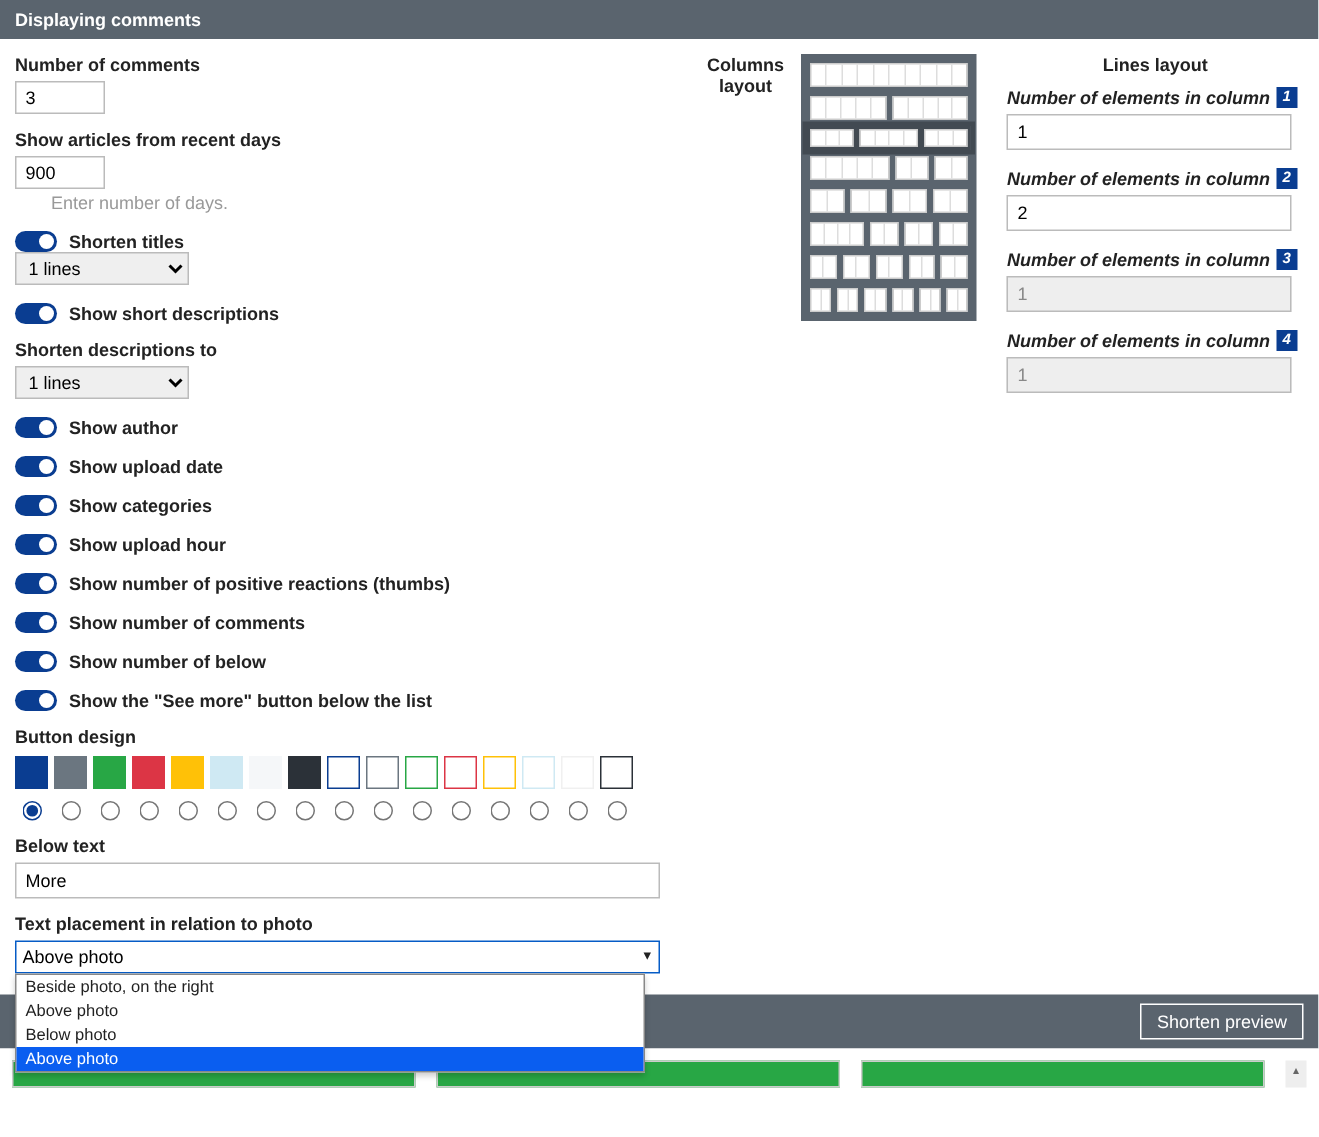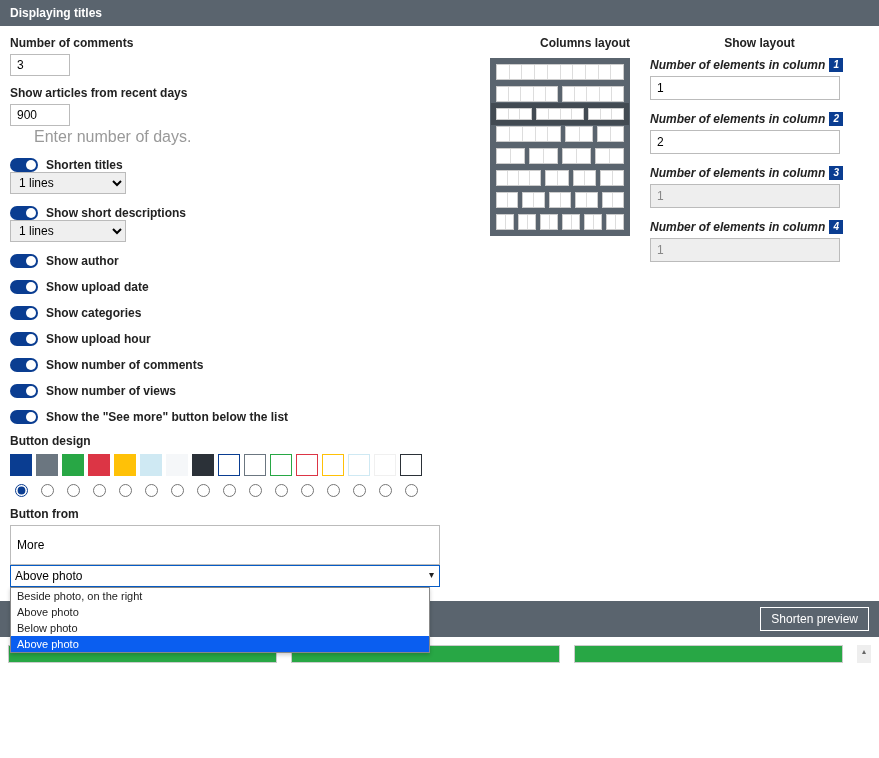--- a/index.html
+++ b/index.html
@@ -1,28 +1,28 @@
 <!DOCTYPE html>
 <html><head>
 <meta charset="utf-8">
 <style>
   * { box-sizing: border-box; margin: 0; padding: 0; }
   body { font-family: Arial, Helvetica, sans-serif; font-size: 12px; color: #222; background: #fff; width: 879px; }
   .header-bar { background: #5a646e; color: #fff; padding: 6px 10px; font-size: 12px; font-weight: bold; }
   .content { display: flex; padding: 10px; gap: 20px; }
   .left-col { flex: 0 0 430px; }
-  .mid-col { flex: 0 0 170px; display:flex; flex-direction:column; align-items:flex-end;}
+  .mid-col { flex: 0 0 170px; display:flex; align-items:flex-start;}
   .right-col { flex: 1; }
   .section-heading { font-weight: bold; font-size: 12px; text-align: center; margin-bottom: 8px; }
   .field-label { font-weight: bold; font-size: 12px; margin-top: 10px; margin-bottom: 4px; display: block; }
   .text-input { width: 60px; height: 22px; padding: 2px 6px; border: 1px solid #bbb; font-size: 12px; }
-  .text-input-full { width: 100%; height: 40px; padding: 2px 6px; border: 1px solid #bbb; font-size: 12px; }
+  .text-input-full { width: 100%; height: 24px; padding: 2px 6px; border: 1px solid #bbb; font-size: 12px; }
   .text-input-wide { width: 190px; height:24px; padding: 2px 6px; border: 1px solid #bbb; font-size: 12px; }
   .text-input-wide.disabled { background: #eee; color: #888; }
-  .hint { font-size: 16px; color: #999; margin-top: 2px; padding-left: 24px; }
+  .hint { font-size: 12px; color: #999; margin-top: 2px; padding-left: 24px; }
   .select { width: 116px; height: 22px; border: 1px solid #bbb; font-size: 12px; padding: 0 4px; }
   .select-full { width: 100%; height: 22px; border: 1px solid #065cc6; font-size: 12px; padding: 0 4px; appearance: none; position: relative; background:#fff;}
   .select-wrapper { position: relative; width:100%; }
   .select-arrow { position:absolute; right:6px; top:4px; pointer-events:none; font-size:10px;}
   .toggle-row { display: flex; align-items: center; gap: 8px; margin-top: 12px; }
   .toggle { width: 28px; height: 14px; background: #0a3d91; border-radius: 7px; position: relative; cursor: pointer; flex-shrink:0;}
   .toggle::after { content: ""; position: absolute; width: 10px; height: 10px; background: #fff; border-radius: 50%; top: 2px; right: 2px; }
   .toggle-label { font-weight: bold; font-size: 12px; }
   
   .layout-box { background:#5a646e; padding:6px; display:flex; flex-direction:column; gap:6px; width:140px;}
@@ -54,21 +54,21 @@
   .preview-card{ flex:1; background:#28a745; height:18px; border:1px solid #ccc;}
   .scrollbar-stub{width:14px; background:#eee; display:flex; flex-direction:column; align-items:center; justify-content:flex-start;}
   .scrollbar-stub .arrow{font-size:8px; color:#666; padding:2px 0;}
 
   .relative{position:relative;}
 </style>
 </head>
 <body>
 
 <div class="header-bar">
-  <span>Displaying titles</span>
+  <span>Displaying comments</span>
 </div>
 
 <div class="content">
 
   <div class="left-col">
 
     <label class="field-label" style="margin-top:0">Number of comments</label>
     <input class="text-input" value="3" style="">
 
     <label class="field-label">Show articles from recent days</label>
@@ -82,20 +82,21 @@
 
     <select class="select">
       <option>1 lines</option>
     </select>
 
     <div class="toggle-row">
       <div class="toggle"></div>
       <span class="toggle-label">Show short descriptions</span>
     </div>
 
+    <label class="field-label">Shorten descriptions to</label>
     <select class="select">
       <option>1 lines</option>
     </select>
 
     <div id="toggles-container">
         <div class="toggle-row">
           <div class="toggle"></div>
           <span class="toggle-label">Show author</span>
         </div>
         <div class="toggle-row">
@@ -105,25 +106,29 @@
         <div class="toggle-row">
           <div class="toggle"></div>
           <span class="toggle-label">Show categories</span>
         </div>
         <div class="toggle-row">
           <div class="toggle"></div>
           <span class="toggle-label">Show upload hour</span>
         </div>
         <div class="toggle-row">
           <div class="toggle"></div>
+          <span class="toggle-label">Show number of positive reactions (thumbs)</span>
+        </div>
+        <div class="toggle-row">
+          <div class="toggle"></div>
           <span class="toggle-label">Show number of comments</span>
         </div>
         <div class="toggle-row">
           <div class="toggle"></div>
-          <span class="toggle-label">Show number of views</span>
+          <span class="toggle-label">Show number of below</span>
         </div>
         <div class="toggle-row">
           <div class="toggle"></div>
           <span class="toggle-label">Show the "See more" button below the list</span>
         </div>
       </div>
 
     <label class="field-label">Button design</label>
     <div class="swatch-row" id="swatch-row">
         <div class="swatch" style="background: rgb(10, 61, 145);"></div>
@@ -187,23 +192,24 @@
           <input type="radio" name="swatch" style="">
         </label>
         <label>
           <input type="radio" name="swatch" style="">
         </label>
         <label>
           <input type="radio" name="swatch" style="">
         </label>
       </div>
 
-    <label class="field-label">Button from</label>
+    <label class="field-label">Below text</label>
     <input class="text-input-full" value="More" style="">
 
+    <label class="field-label">Text placement in relation to photo</label>
     <div class="relative">
       <div class="select-wrapper">
         <input readonly="" class="select-full" value="Above photo" style="">
         <span class="select-arrow">▾</span>
       </div>
       <div class="dropdown-list" id="placement-dropdown">
           <div>Beside photo, on the right</div>
           <div>Above photo</div>
           <div>Below photo</div>
           <div class="highlight">Above photo</div>
@@ -363,21 +369,21 @@
           </div>
           <div class="cell" style="flex: 2 1 0%;">
             <span></span>
             <span></span>
           </div>
         </div>
       </div>
   </div>
 
   <div class="right-col">
-    <div class="section-heading">Show layout</div>
+    <div class="section-heading">Lines layout</div>
     <div id="lines-container"><div class="col-num-label">
           <span>Number of elements in column</span> 
           <span class="badge">1</span>
         </div><input class="text-input-wide" value="1" style=""><div class="col-num-label">
           <span>Number of elements in column</span> 
           <span class="badge">2</span>
         </div><input class="text-input-wide" value="2" style=""><div class="col-num-label">
           <span>Number of elements in column</span> 
           <span class="badge">3</span>
         </div><input class="text-input-wide disabled" disabled="" value="1" style=""><div class="col-num-label">

